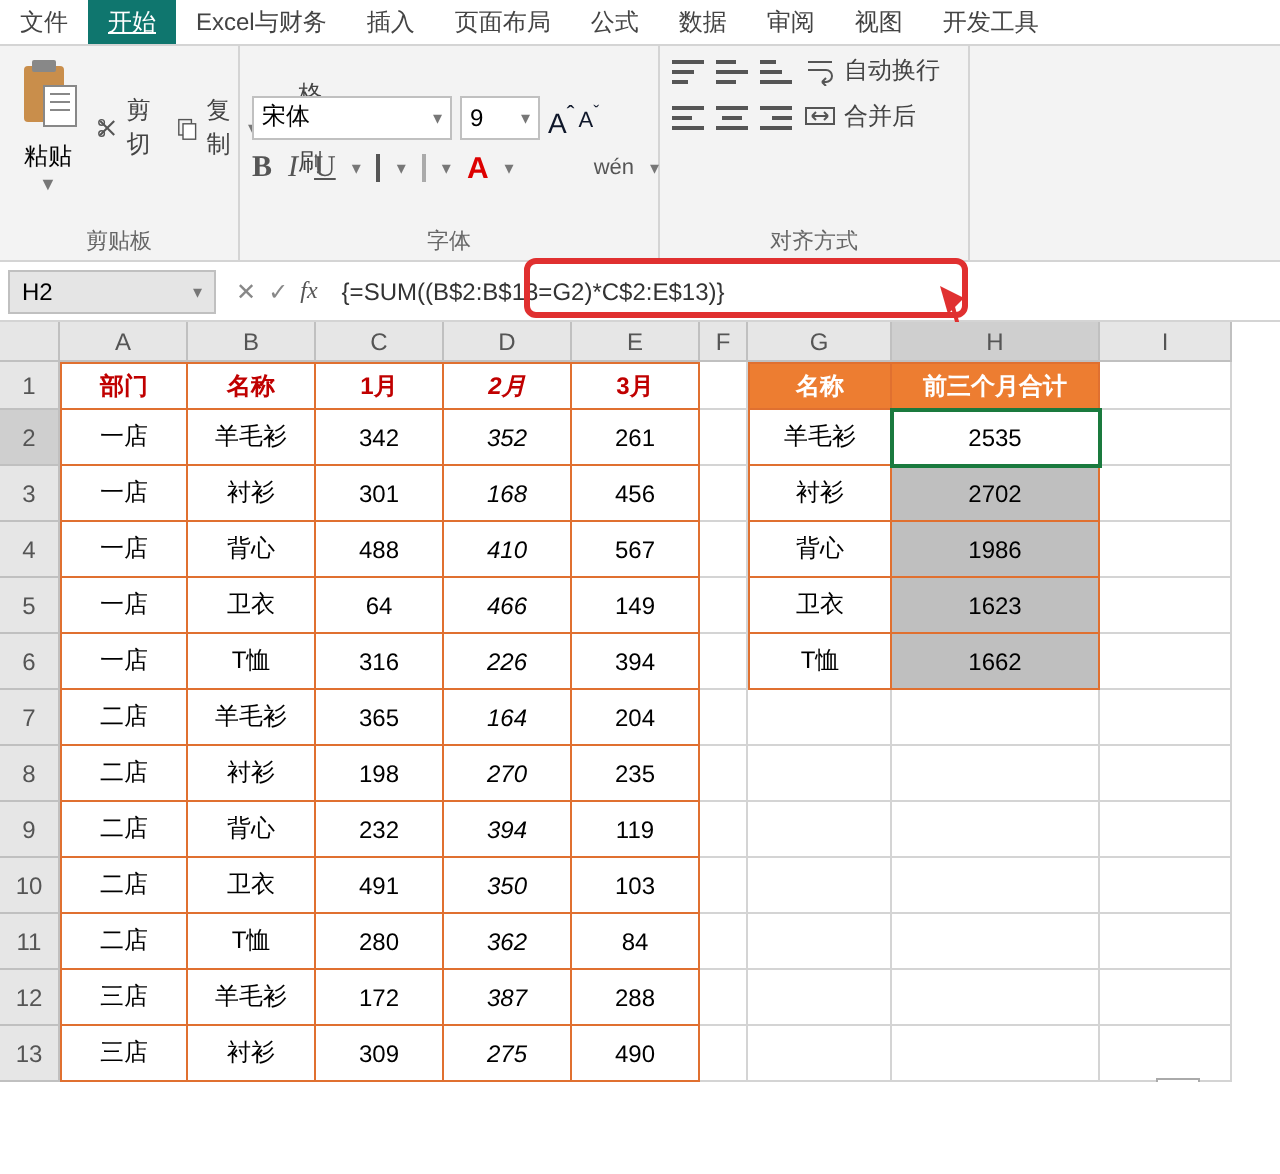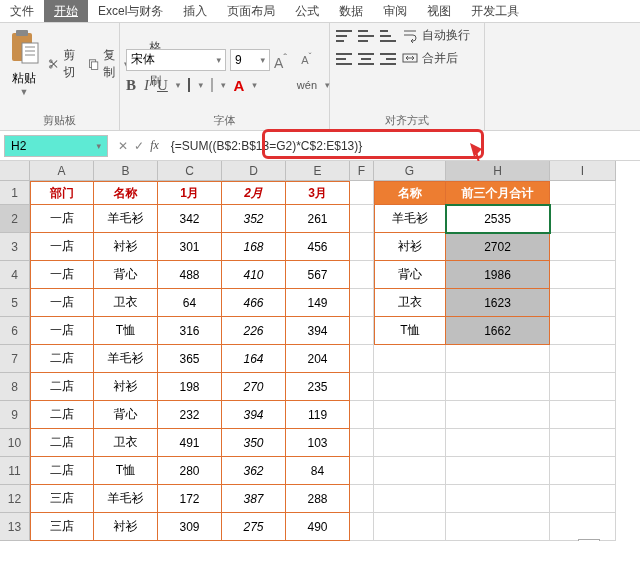--- a/index.html
+++ b/index.html
@@ -1,40 +1,40 @@
 <!DOCTYPE html>
 <html><head>
 <meta charset="utf-8">
 <style>
   * { box-sizing: border-box; margin: 0; padding: 0; }
   body { font-family: "Microsoft YaHei", "SimSun", sans-serif; font-size: 12px; background: #fff; width: 640px; overflow: hidden; }
 
   
   .tabs { display: flex; background: #fff; border-bottom: 1px solid #d4d4d4; height: 23px; }
   .tab { padding: 3px 10px; color: #444; cursor: pointer; }
-  .tab.active { background: #737373; color: #fff; text-decoration: underline; }
+  .tab.active { background: #0f766e; color: #fff; text-decoration: underline; }
 
   
   .ribbon { display: flex; background: #f3f3f3; border-bottom: 1px solid #d4d4d4; height: 108px; }
   .group { border-right: 1px solid #d4d4d4; padding: 4px 6px 2px; display: flex; flex-direction: column; justify-content: space-between; }
   .group-label { text-align: center; color: #666; font-size: 11px; padding-top: 3px; }
 
   .clip-group { width: 120px; }
   .clip-top { display: flex; gap: 4px; }
   .paste { width: 42px; text-align: center; padding: 2px; }
   .paste .icon { width: 32px; height: 36px; margin: 0 auto 2px; }
   .cut-copy { display: flex; flex-direction: row; gap: 4px; padding-top: 2px; }
   .small-btn { display: flex; align-items: center; gap: 4px; color: #444; padding: 1px 2px; }
   .small-icon { width: 16px; height: 16px; display: inline-block; }
 
   .font-group { width: 210px; }
   .font-row1 { display: flex; gap: 4px; align-items: flex-end; margin-bottom: 6px; }
   .font-name { border: 1px solid #c0c0c0; background: #fff; width: 100px; height: 22px; padding: 2px 4px; display: flex; align-items: center; justify-content: space-between; }
   .font-size { border: 1px solid #c0c0c0; background: #fff; width: 40px; height: 22px; padding: 2px 4px; display: flex; align-items: center; justify-content: space-between; }
-  .aa { display: flex; gap: 14px; color: #737373; margin-top: 24px; }
+  .aa { display: flex; gap: 2px; color: #0f172a; margin-top: 24px; }
   .aa span:first-child { font-size: 14px; }
   .aa span:last-child { font-size: 11px; }
   .font-row2 { display: flex; gap: 8px; align-items: center; color: #555;}
   .fbold { font-weight: bold; font-family: "Times New Roman"; font-size: 15px; }
   .fital { font-style: italic; font-family: "Times New Roman"; font-size: 15px; }
   .funder { text-decoration: underline; font-family: "Times New Roman"; font-size: 15px; }
   .border-icon { width:14px; height:14px; border:1px solid #555; display:inline-block; position:relative;}
   .border-icon::after{content:"";position:absolute;left:0;right:0;top:50%;height:1px;background:#555;}
   .border-icon::before{content:"";position:absolute;top:0;bottom:0;left:50%;width:1px;background:#555;}
   .fill-sw { width:14px;height:14px;background:#ffd966;border:1px solid #aaa;display:inline-block;}
@@ -43,21 +43,21 @@
   .dd { font-size:9px; color:#777; }
 
   .align-group { width: 155px; }
   .align-row { display:flex; gap:6px; align-items:center; margin-bottom:6px;}
   .align-ic { width:16px; height:12px; display:flex; flex-direction:column; justify-content:space-between;}
   .align-ic i{height:2px;background:#555;display:block;}
   .wrap-btn, .merge-btn { display:flex; align-items:flex-start; gap:4px; color:#444; font-size:12px;}
 
   
   .fbar { display:flex; align-items:center; border-bottom:1px solid #d4d4d4; height:30px; background:#fff; position:relative;}
-  .namebox { width:104px; height:22px; border:1px solid #c0c0c0; margin:3px 4px; padding:2px 6px; display:flex; align-items:center; justify-content:space-between; background:#5eead4;}
+  .namebox { width:104px; height:22px; border:1px solid #c0c0c0; margin:3px 4px; padding:2px 6px; display:flex; align-items:center; justify-content:space-between; background:#e5e5e5;}
   .fbar-icons { display:flex; gap:6px; padding:0 6px; color:#888; align-items:center;}
   .fx { font-style:italic; font-family:"Times New Roman"; color:#555; }
   .formula-input { flex:1; padding:2px 6px; color:#333; }
 
   
   .red-box { position:absolute; border:3px solid #e03030; border-radius:6px; left:262px; top:-2px; width:222px; height:30px; pointer-events:none;}
   .arrow { position:absolute; left:470px; top:12px; pointer-events:none;}
 
   
   .grid-wrap { display:flex; }

